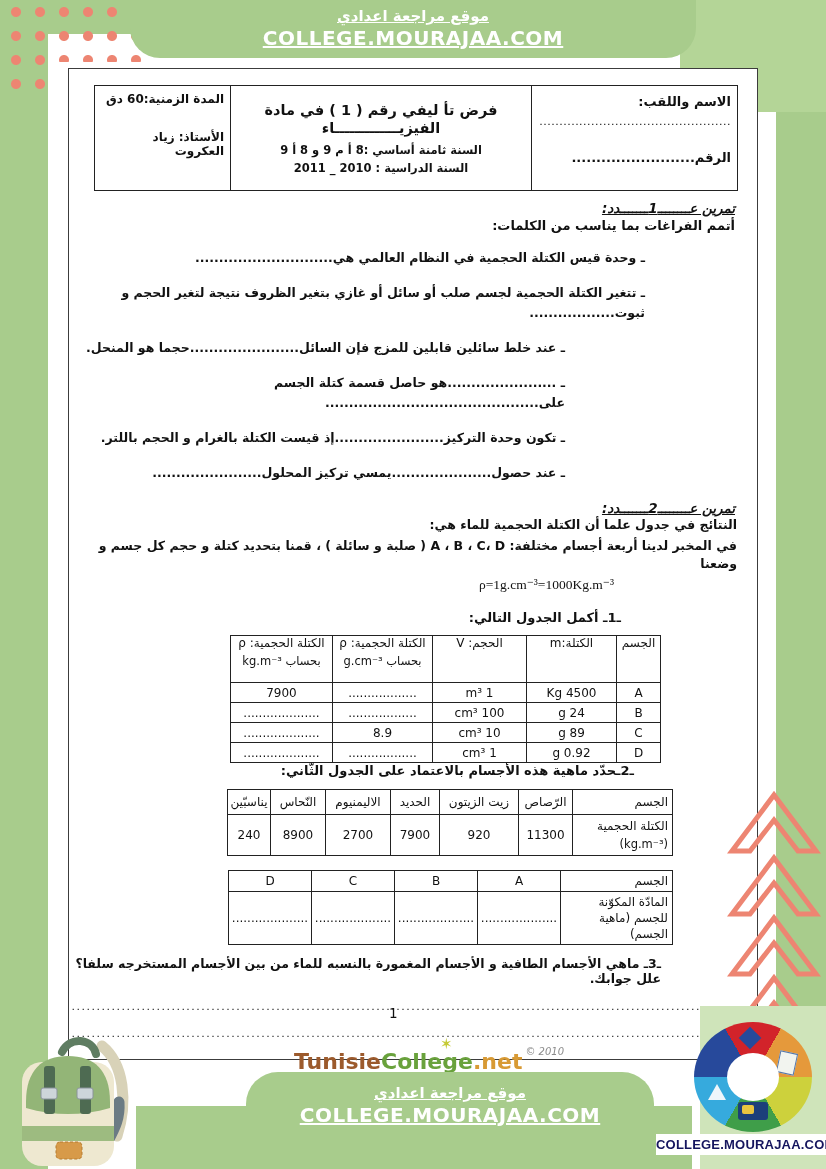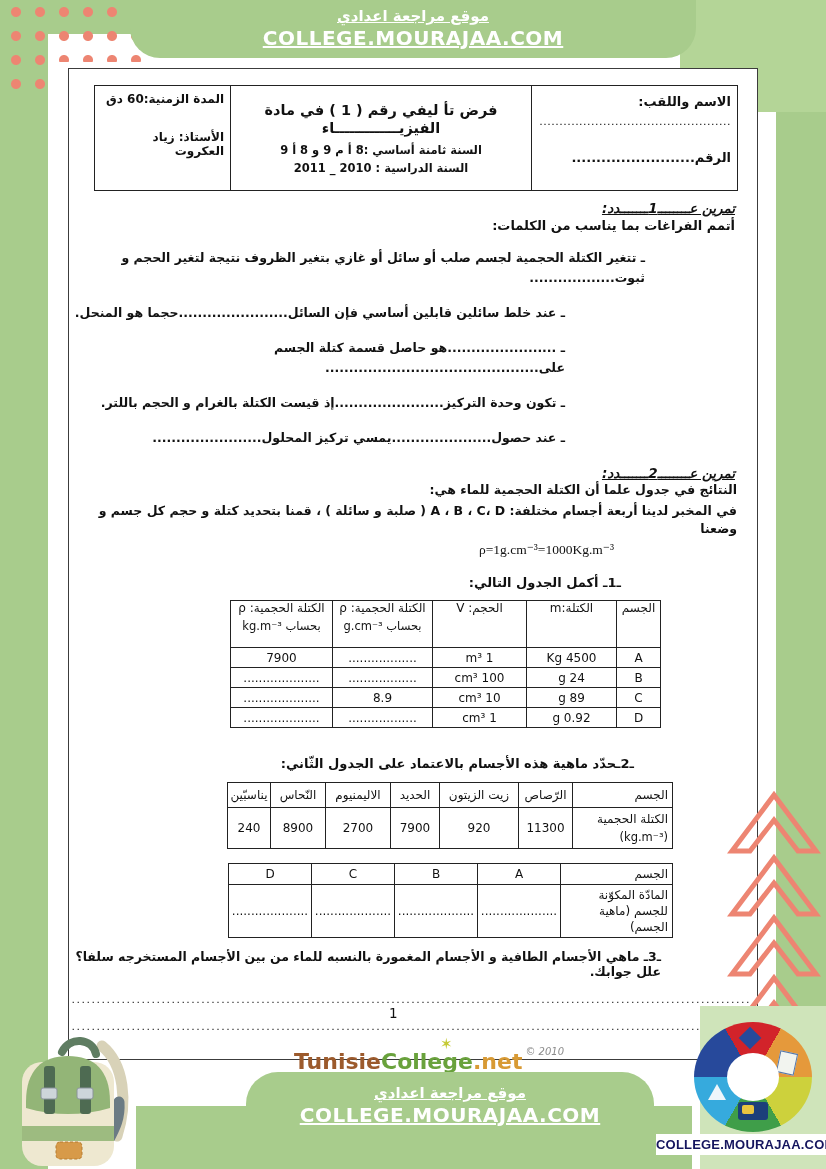--- a/index.html
+++ b/index.html
@@ -48,21 +48,21 @@
             padding-right:22px;margin-top:9px;}
   .ex-instr{font-size:13px;font-weight:700;padding-right:22px;margin-top:2px;}
   .fill{font-weight:600;font-size:12.5px;margin-top:15px;padding-right:112px;line-height:20px;}
   .fill.ind{padding-right:192px;}
   .fill.last{}
   .intro{font-weight:600;font-size:12.5px;line-height:18px;padding:0 20px 0 14px;margin-top:3px;}
   .formula{direction:ltr;text-align:right;padding-right:143px;font-size:13.5px;margin-top:3px;
            font-family:"Liberation Serif",serif;}
   .q{font-weight:700;font-size:13px;}
   .q1{padding-right:136px;margin-top:17px;}
-  .q2{padding-right:123px;margin-top:28px;}
+  .q2{padding-right:123px;margin-top:0;}
   .q3{padding-right:96px;margin-top:11px;font-size:12.5px;}
   table.dt{border-collapse:collapse;table-layout:fixed;font-size:12px;text-align:center;}
   table.dt th,table.dt td{border:1px solid #222;font-weight:400;padding:0 2px;overflow:hidden;margin-left:16px;}
   .t1{margin:10px 96px 0 0;width:430px;}
   .t1 th{height:46px;vertical-align:top;padding-top:3px;font-size:12px;}
   .t1 td{height:19px;}
   .u2{display:block;margin-top:4px;font-size:11.5px;}
   .t2{margin:11px 84px 0 0;width:445px;}
   .t2 .r1 td{height:24px;}
   .t2 .r2 td{height:40px;}
@@ -147,22 +147,23 @@
         <td class="c-info">
           <div class="info-duration">المدة الزمنية:60 دق</div>
           <div class="info-teacher">الأستاذ: زياد العكروت</div>
         </td>
       </tr>
     </tbody>
       </table>
 
     <div class="ex-title">تمرين عــــــــ1ـــــــدد:</div>
     <div class="ex-instr">أتمم الفراغات بما يناسب من الكلمات:</div>
+    <div class="fill">ـ وحدة قيس الكتلة الحجمية في النظام العالمي هي.............................</div>
     <div class="fill">ـ تتغير الكتلة الحجمية لجسم صلب أو سائل أو غازي بتغير الظروف نتيجة لتغير الحجم و ثبوت..................</div>
-    <div class="fill ind">ـ عند خلط سائلين قابلين أساسي فإن السائل.......................حجما هو المنحل.</div>
+    <div class="fill ind">ـ عند خلط سائلين قابلين للمزج فإن السائل.......................حجما هو المنحل.</div>
     <div class="fill ind">ـ .......................هو حاصل قسمة كتلة الجسم على.............................................</div>
     <div class="fill ind">ـ تكون وحدة التركيز.......................إذ قيست الكتلة بالغرام و الحجم باللتر.</div>
     <div class="fill ind last">ـ عند حصول.....................يمسي تركيز المحلول.......................</div>
 
     <div class="ex-title" style="margin-top:17px">تمرين عــــــــ2ـــــــدد:</div>
     <div class="intro" style="margin-top:0">النتائج في جدول علما أن الكتلة الحجمية للماء هي:</div>
     <div class="intro">في المخبر لدينا أربعة أجسام مختلفة: A ، B ، C، D ( صلبة و سائلة ) ، قمنا بتحديد كتلة و حجم كل جسم و وضعنا</div>
     <div class="formula">ρ=1g.cm⁻³=1000Kg.m⁻³</div>
     <div class="q q1">ـ1ـ أكمل الجدول التالي:</div>
 

